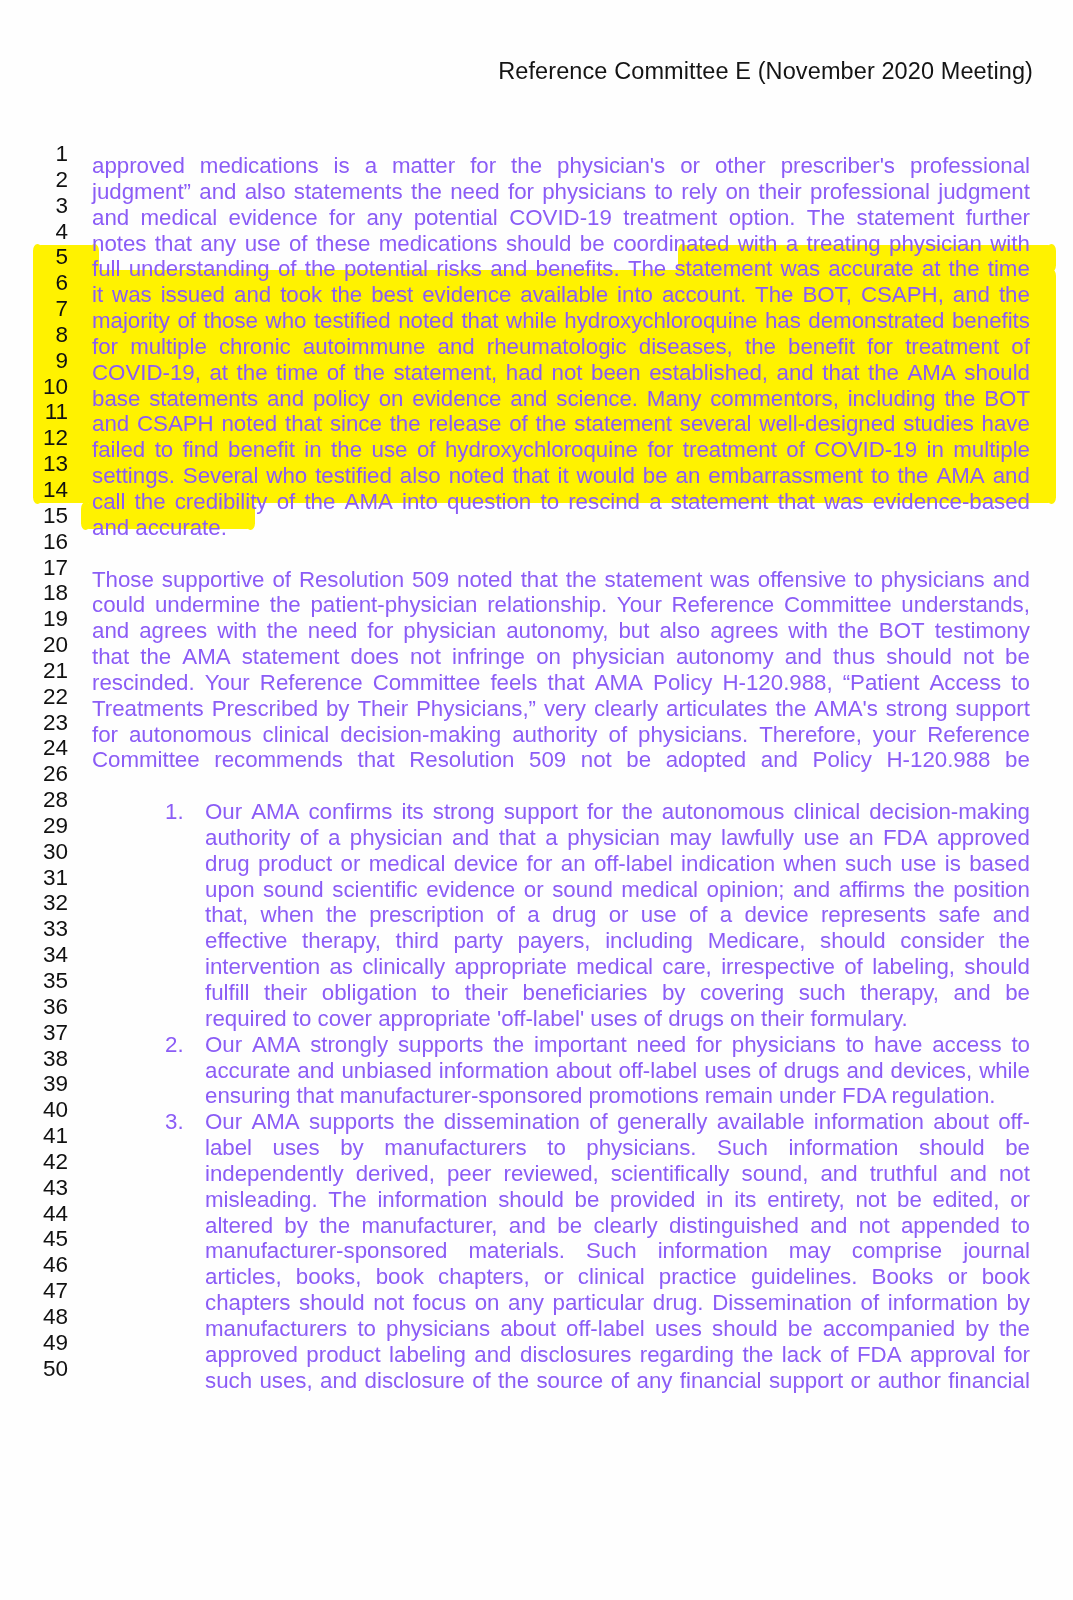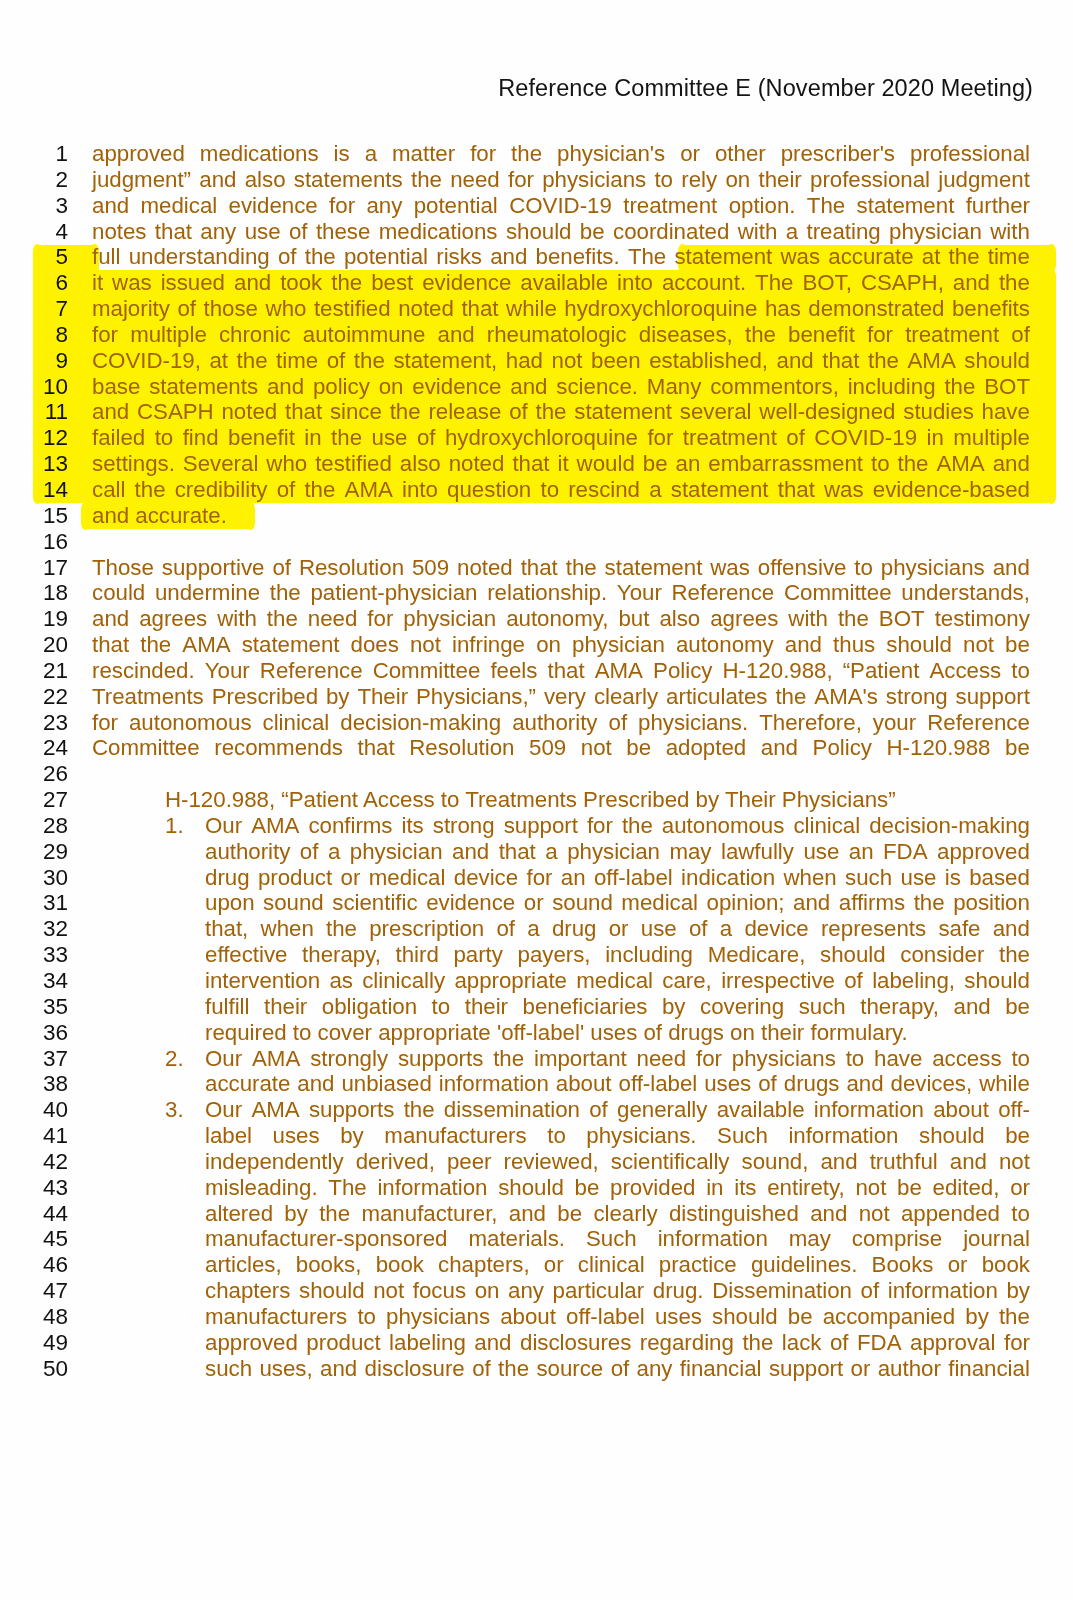--- a/index.html
+++ b/index.html
@@ -17,21 +17,21 @@
     position: relative;
     width: 1073px;
     height: 1600px;
     background: #fefefe;
     overflow: hidden;
   }
 
   
   #header {
     position: absolute;
-    top: 73px;
+    top: 56px;
     right: 40px;
     line-height: 1.30;
   }
   #header .hline {
     font-size: 23.5px;
     letter-spacing: 0.1px;
     white-space: nowrap;
     color: #141414;
   }
 
@@ -58,26 +58,26 @@
     text-align: right;
     font-size: 22.5px;
     line-height: 25.85px;
     color: #111111;
     z-index: 3;
   }
 
   
   .txt {
     position: absolute;
-    top: 0;
+    top: 12px;
     left: 92px;
     width: 938px;
     font-size: 22.3px;
     line-height: 25.85px;
-    color: #a16207;
+    color: #8b5cf6;
     z-index: 3;
     letter-spacing: -0.02px;
   }
 
   
   .txt.just {
     display: flex;
     justify-content: space-between;
   }
   .txt.just > span { display: inline-block; }
@@ -538,24 +538,20 @@
           <span>adopted</span>
           <span>and</span>
           <span>Policy</span>
           <span>H-120.988</span>
           <span>be</span>
         </div>
       </div>
       <div class="ln">
         <div class="num">26</div>
         <div class="txt"></div>
-      </div>
-      <div class="ln">
-        <div class="num">27</div>
-        <div class="txt head-indent">H-120.988, “Patient Access to Treatments Prescribed by Their Physicians”</div>
       </div>
       <div class="ln">
         <div class="num">28</div>
         <div class="txt li"><span class="marker">1.</span><span style="display: inline-flex; justify-content: space-between; width: 825px;">
             <span>Our</span>
             <span>AMA</span>
             <span>confirms</span>
             <span>its</span>
             <span>strong</span>
             <span>support</span>
@@ -721,20 +717,24 @@
           <span>off-label</span>
           <span>uses</span>
           <span>of</span>
           <span>drugs</span>
           <span>and</span>
           <span>devices,</span>
           <span>while</span>
         </div>
       </div>
       <div class="ln">
+        <div class="num">39</div>
+        <div class="txt cont">ensuring that manufacturer-sponsored promotions remain under FDA regulation.</div>
+      </div>
+      <div class="ln">
         <div class="num">40</div>
         <div class="txt li"><span class="marker">3.</span><span style="display: inline-flex; justify-content: space-between; width: 825px;">
             <span>Our</span>
             <span>AMA</span>
             <span>supports</span>
             <span>the</span>
             <span>dissemination</span>
             <span>of</span>
             <span>generally</span>
             <span>available</span>

